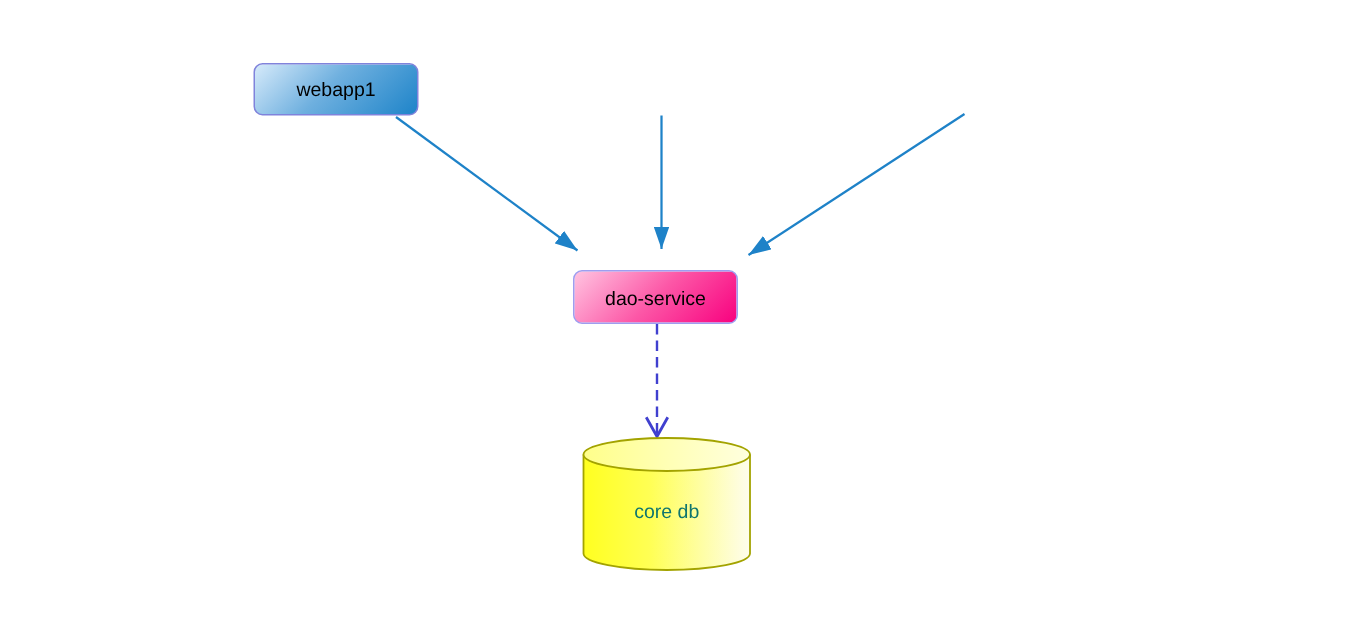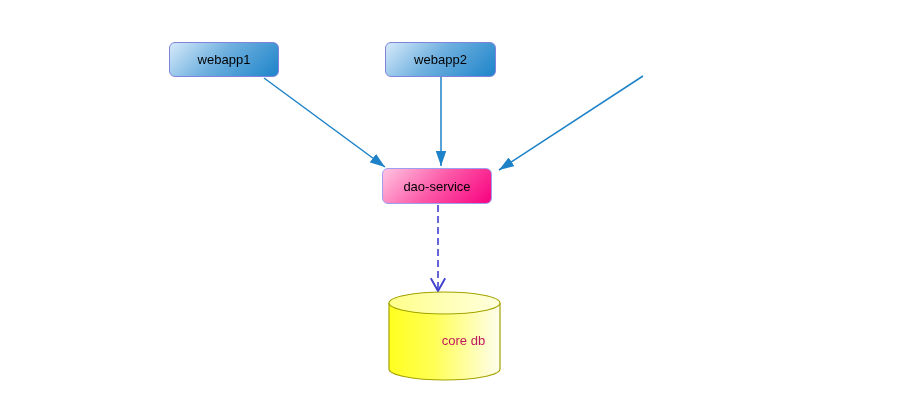--- a/index.html
+++ b/index.html
@@ -40,35 +40,36 @@
       var(--node-blue-light, #d6eafa) 0%,
       #6fb0df 45%,
       var(--node-blue-dark, #1e84c9) 100%);
   }
   .node-pink {
     border: 1px solid var(--node-pink-border, #9e9ef0);
     background: linear-gradient(135deg,
       var(--node-pink-light, #ffc4e1) 0%,
       #fc58a7 50%,
       var(--node-pink-dark, #f8017f) 100%);
+    margin-top: 12px;
   }
   .node-webapp1 { left: 169px; top: 42px; width: 110px; height: 35px; align-items: center; }
   .node-webapp2 { left: 385px; top: 42px; width: 111px; height: 35px; }
   .node-webapp-more { left: 612px; top: 41px; width: 108px; height: 34px; }
   .node-dao-service { left: 382px; top: 168px; width: 110px; height: 36px; }
   .node-core-db {
     position: absolute;
-    left: 408px; top: 292px; width: 111px; height: 88px;
+    left: 389px; top: 292px; width: 111px; height: 88px;
     display: flex;
     align-items: center;
     justify-content: center;
     padding-top: 9px;
     box-sizing: border-box;
     font-size: 13px;
-    color: #be185d;
+    color: #0f766e;
   }
   .edge-solid {
     fill: none;
     stroke: var(--edge-solid, #1e82c8);
     stroke-width: 1.5;
   }
   .edge-dashed {
     fill: none;
     stroke: var(--edge-dashed, #4040cf);
     stroke-width: 1.6;
@@ -111,23 +112,20 @@
     <g>
       <path class="cyl-outline" d="M389,303 L389,369 A55.5,11 0 0 0 500,369 L500,303" fill="url(#cylBodyGrad)"></path>
       <ellipse class="cyl-outline" cx="444.5" cy="303" rx="55.5" ry="11" fill="url(#cylTopGrad)"></ellipse>
     </g>
   </svg>
 
   <div class="node node-blue node-webapp1">
     <span>webapp1</span>
   </div>
 
-  <div class="node node-blue node-webapp2">
-    <span>webapp2</span>
-  </div>
 
 
   <div class="node node-pink node-dao-service">
     <span>dao-service</span>
   </div>
 
   <div class="node-core-db">
     <span>core db</span>
   </div>
 

